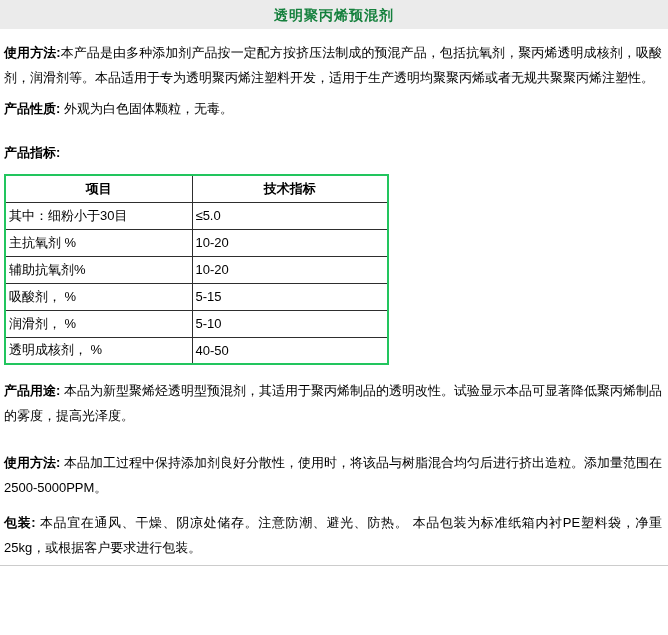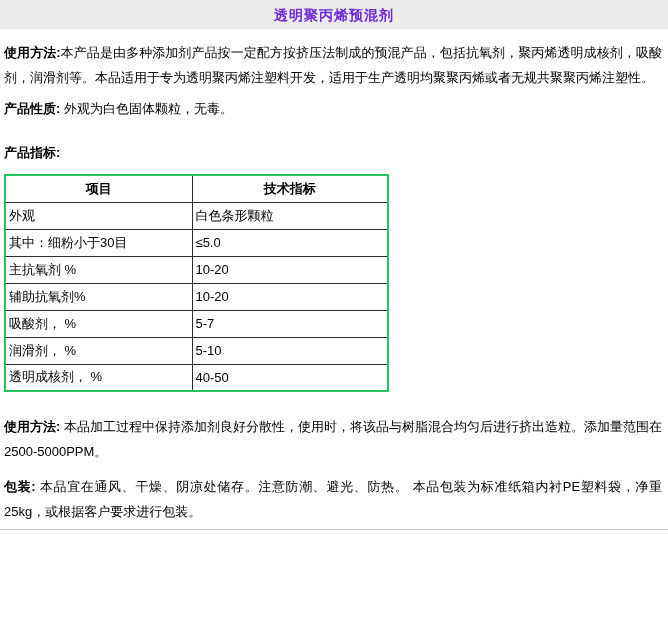--- a/index.html
+++ b/index.html
@@ -12,21 +12,21 @@
     overflow: hidden;
   }
   .banner {
     width: 668px;
     height: 29px;
     background: #ebebeb;
     text-align: center;
     line-height: 29px;
   }
   .banner .title {
-    color: #6d28d9;
+    color: #15803d;
     font-weight: bold;
     font-size: 14px;
     letter-spacing: 1px;
   }
   .content {
     padding: 0 6px 0 4px;
   }
   .para {
     font-size: 13px;
     line-height: 25px;
@@ -87,50 +87,47 @@
     <colgroup>
       <col class="col-item">
       <col class="col-value">
     </colgroup>
     <tbody>
         <tr>
       <th>项目</th>
       <th>技术指标</th>
     </tr>
     <tr>
-      <td>外观</td>
-      <td>白色条形颗粒</td>
-    </tr>
-    <tr>
       <td>其中：细粉小于30目</td>
       <td>≤5.0</td>
     </tr>
     <tr>
       <td>主抗氧剂 %</td>
       <td>10-20</td>
     </tr>
     <tr>
       <td>辅助抗氧剂%</td>
       <td>10-20</td>
     </tr>
     <tr>
       <td>吸酸剂， %</td>
-      <td>5-7</td>
+      <td>5-15</td>
     </tr>
     <tr>
       <td>润滑剂， %</td>
       <td>5-10</td>
     </tr>
     <tr>
       <td>透明成核剂， %</td>
       <td>40-50</td>
     </tr>
   </tbody>
     </table>
 
+  <p class="para p-usage"><b>产品用途:</b><span> 本品为新型聚烯烃透明型预混剂，其适用于聚丙烯制品的透明改性。试验显示本品可显著降低聚丙烯制品的雾度，提高光泽度。</span></p>
 
   <p class="para p-method"><b>使用方法:</b><span> 本品加工过程中保持添加剂良好分散性，使用时，将该品与树脂混合均匀后进行挤出造粒。添加量范围在2500-5000PPM。</span></p>
 
   <p class="para p-packaging"><b>包装:</b><span> 本品宜在通风、干燥、阴凉处储存。注意防潮、避光、防热。 本品包装为标准纸箱内衬PE塑料袋，净重25kg，或根据客户要求进行包装。</span></p>
 
 </div>
 
 <div class="bottom-divider"></div>
 
 </body></html>

